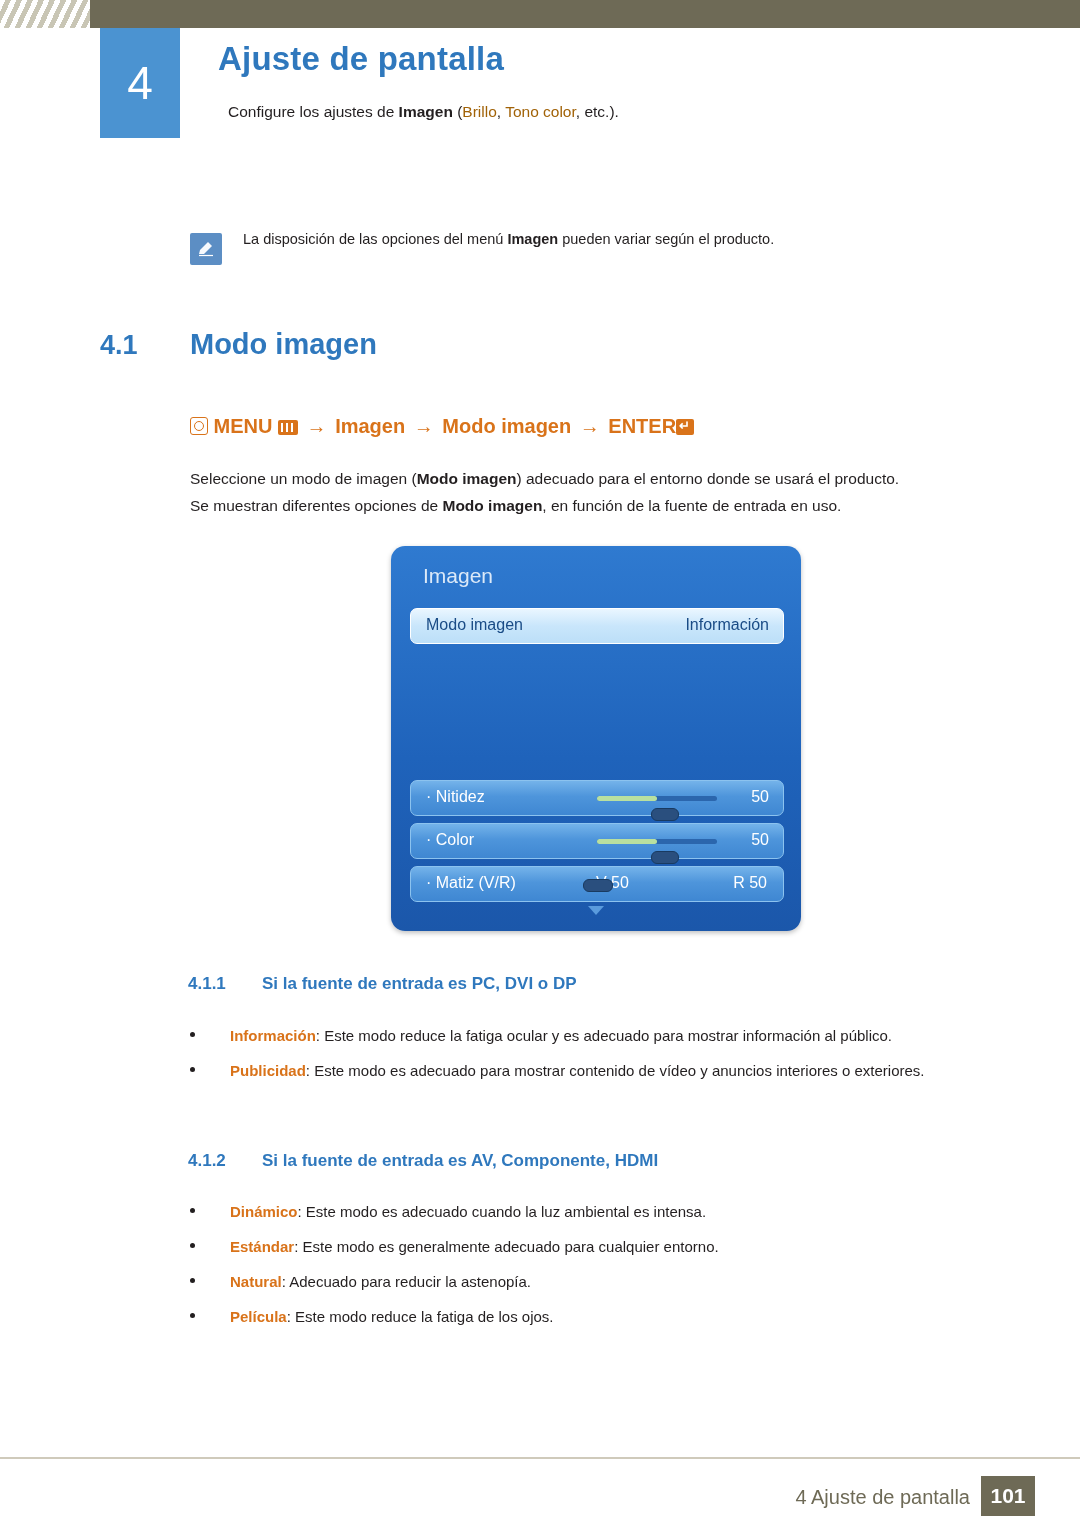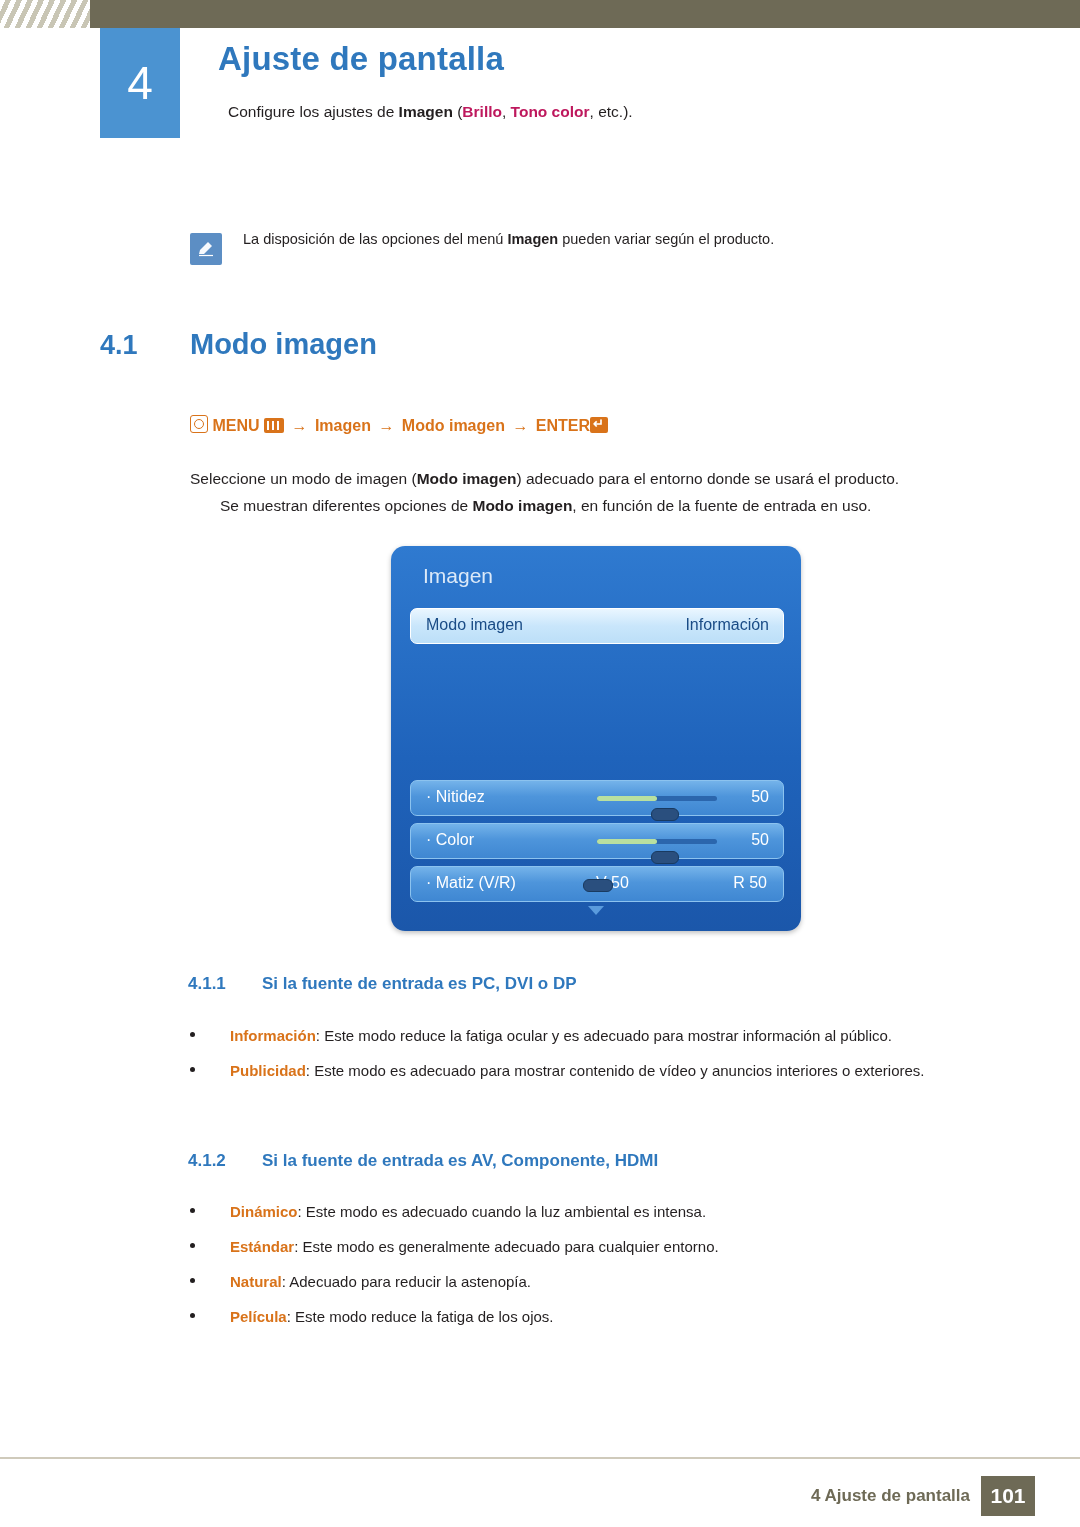--- a/index.html
+++ b/index.html
@@ -32,21 +32,21 @@
   .chapter-title{
     position:absolute;top:40px;left:218px;
     font-size:33px;color:#2f78bd;font-weight:bold;
     letter-spacing:.2px;
   }
   .chapter-sub{
     position:absolute;top:103px;left:228px;
     font-size:15.5px;color:#231f20;
   }
   .chapter-sub b{color:#231f20;}
-  .orange{color:#be185d;font-weight:bold;}
+  .orange{color:#a16207;font-weight:normal;}
 
   
   .note-icon{
     position:absolute;left:190px;top:233px;width:32px;height:32px;
     background:#5c8ec4;border-radius:2px;
   }
   .note-icon svg{display:block;margin:7px auto;}
   .note-text{
     position:absolute;left:243px;top:231px;width:700px;
     font-size:14.5px;color:#231f20;
@@ -58,21 +58,21 @@
     font-size:27px;color:#2f78bd;font-weight:bold;
   }
   .sec-title{
     position:absolute;left:190px;top:328px;
     font-size:29px;color:#2f78bd;font-weight:bold;
   }
 
   
   .menu-path{
     position:absolute;left:190px;top:415px;width:700px;height:28px;
-    font-size:16px;font-weight:bold;color:#d9731a;
+    font-size:20px;font-weight:bold;color:#d9731a;
     white-space:nowrap;
   }
   .menu-path .ico-menu{
     display:inline-block;width:16px;height:16px;border:1.6px solid #d9731a;
     border-radius:3px;vertical-align:-2px;position:relative;
   }
   .menu-path .ico-menu:after{
     content:"";position:absolute;left:3px;top:3px;width:8px;height:8px;
     border:1.4px solid #d9731a;border-radius:50%;
   }
@@ -170,21 +170,21 @@
 
   
   .footer-rule{
     position:absolute;left:0;top:1457px;width:1080px;height:2px;background:#cfcabb;
   }
   .footer-band{
     position:absolute;left:0;top:1459px;width:1080px;height:68px;background:#ffffff;
   }
   .footer-text{
     position:absolute;right:110px;top:1486px;
-    font-size:17px;font-weight:bold;color:#6e6a56;
+    font-size:20px;font-weight:normal;color:#6e6a56;
   }
   .page-num{
     position:absolute;right:45px;top:1476px;width:54px;height:40px;
     background:#6e6a56;color:#ffffff;font-size:21px;font-weight:bold;
     text-align:center;line-height:40px;
   }
 </style>
 </head>
 <body>
 
@@ -221,21 +221,21 @@
   <span>Imagen</span>
   <span class="arw">→</span>
   <span>Modo imagen</span>
   <span class="arw">→</span>
   <span>ENTER</span><span class="ico-enter"></span>
 </div>
 
 <div class="para" style="top:466px;">
   <span>Seleccione un modo de imagen (</span><b>Modo imagen</b><span>) adecuado para el entorno donde se usará el producto.</span>
 </div>
-<div class="para" style="top:493px;margin-left:30px;">
+<div class="para" style="top:493px;">
   <span>Se muestran diferentes opciones de </span><b>Modo imagen</b><span>, en función de la fuente de entrada en uso.</span>
 </div>
 
 <div class="osd">
   <div class="osd-title">Imagen</div>
 
   <div class="osd-row selected" style="top:62px;">
     <span class="lab">Modo imagen</span>
     <span class="val">Información</span>
   </div>

